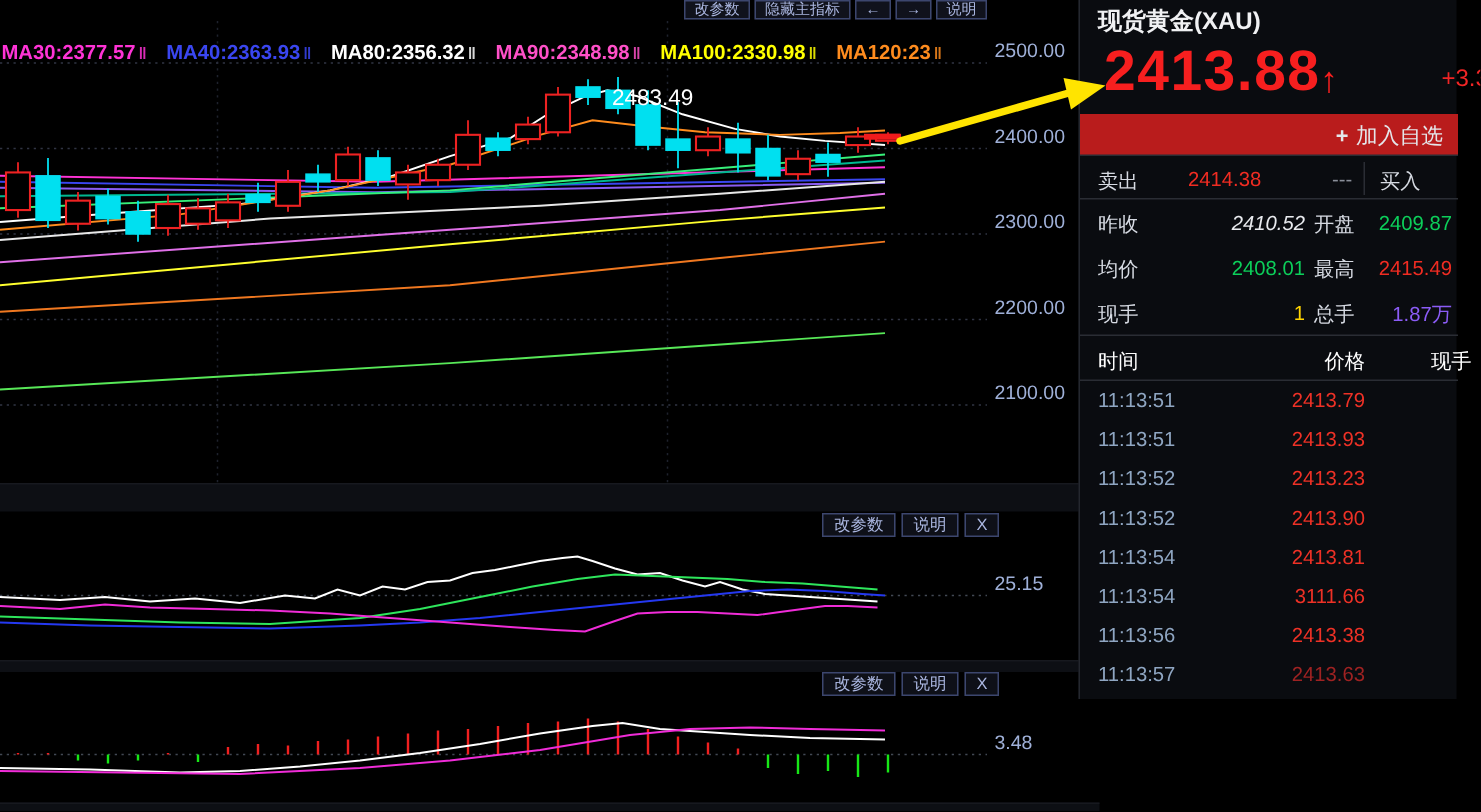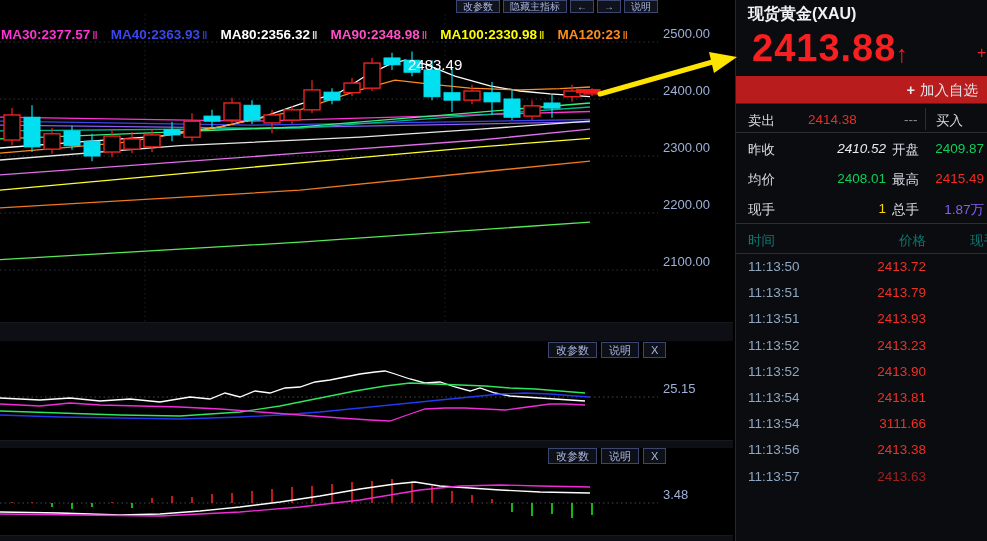--- a/index.html
+++ b/index.html
@@ -29,21 +29,21 @@
   .sub-toolbar { position:absolute; display:flex; gap:4px; }
   #sub1-toolbar { left:548px; top:342px; }
   #sub2-toolbar { left:548px; top:448px; }
   .sub-btn { height:16px; line-height:14px; font-size:11px; color:#aab6e0;
     background:#0e1018; border:1px solid #3c466e; padding:0 7px; cursor:pointer; }
 
   
   #chart-svg { position:absolute; left:0; top:0; }
 
   
-  #quote-panel { position:absolute; left:735px; top:0; width:252px; height:541px;
+  #quote-panel { position:absolute; left:719px; top:0; width:252px; height:466px;
     background:#0a0c10; border-left:1px solid #24272e; }
   #quote-title { position:absolute; left:12px; top:4px; font-size:16px; font-weight:bold; color:#f0f1f3; }
   #big-price { position:absolute; left:16px; top:27px; font-size:38px; font-weight:bold; color:#f71f1f; letter-spacing:1px; }
   #price-arrow { position:absolute; left:160px; top:40px; font-size:24px; font-weight:bold; color:#f71f1f; }
   #price-change { position:absolute; left:193px; top:44px; font-size:16px; color:#f02525;margin-left:48px; }
   #watchlist-bar { position:absolute; left:0; top:76px; width:252px; height:28px;
     background:#b91c1c; border-bottom:1px solid #2a2d34; }
   #watchlist-btn { position:absolute; right:10px; top:5px; font-size:14.5px; color:#e4e6ea; cursor:pointer; }
   #watchlist-btn .plus { font-weight:bold; margin-right:5px; }
 
@@ -56,21 +56,21 @@
   #buy-label { position:absolute; left:200px; top:7px; color:#d6dae2; cursor:pointer; }
 
   #stats-rows { position:absolute; left:0; top:133px; width:252px; }
   .stat-row { position:relative; height:30px; font-size:13.5px; }
   .stat-l1 { position:absolute; left:12px; top:8px; color:#d6dae2; }
   .stat-v1 { position:absolute; left:55px; top:8px; width:95px; text-align:right; }
   .stat-l2 { position:absolute; left:156px; top:8px; color:#d6dae2; }
   .stat-v2 { position:absolute; left:178px; top:8px; width:70px; text-align:right; }
   #stats-div { position:absolute; left:0; top:223px; width:252px; height:1px; background:#2a2d34; }
 
-  #tick-header { position:absolute; left:0; top:228px; width:252px; height:25px; font-size:13.5px; color:#0f766e; }
+  #tick-header { position:absolute; left:0; top:228px; width:252px; height:25px; font-size:13.5px; color:#ffffff; }
   #th-time { position:absolute; left:12px; top:4px; }
   #th-price { position:absolute; left:110px; top:4px; width:80px; text-align:right; }
   #th-vol { position:absolute; left:234px; top:4px; white-space:nowrap; }
   #tick-div { position:absolute; left:0; top:253px; width:252px; height:1px; background:#2a2d34; }
   #tick-rows { position:absolute; left:0; top:254px; width:252px; height:287px; overflow:hidden; }
   .tick-row { position:relative; height:26.2px; font-size:13.5px; }
   .tick-time { position:absolute; left:12px; top:5px; color:#8fa6c2; }
   .tick-price { position:absolute; left:110px; top:5px; width:80px; text-align:right; color:#ee3126; }
 
   
@@ -332,24 +332,20 @@
       </div>
     <div id="stats-div"></div>
     <div id="tick-header">
       <span id="th-time">时间</span>
       <span id="th-price">价格</span>
       <span id="th-vol">现手</span>
     </div>
     <div id="tick-div"></div>
     <div id="tick-rows">
         <div class="tick-row">
-          <span class="tick-time">11:13:50</span>
-          <span class="tick-price">2413.72</span>
-        </div>
-        <div class="tick-row">
           <span class="tick-time">11:13:51</span>
           <span class="tick-price">2413.79</span>
         </div>
         <div class="tick-row">
           <span class="tick-time">11:13:51</span>
           <span class="tick-price">2413.93</span>
         </div>
         <div class="tick-row">
           <span class="tick-time">11:13:52</span>
           <span class="tick-price">2413.23</span>

